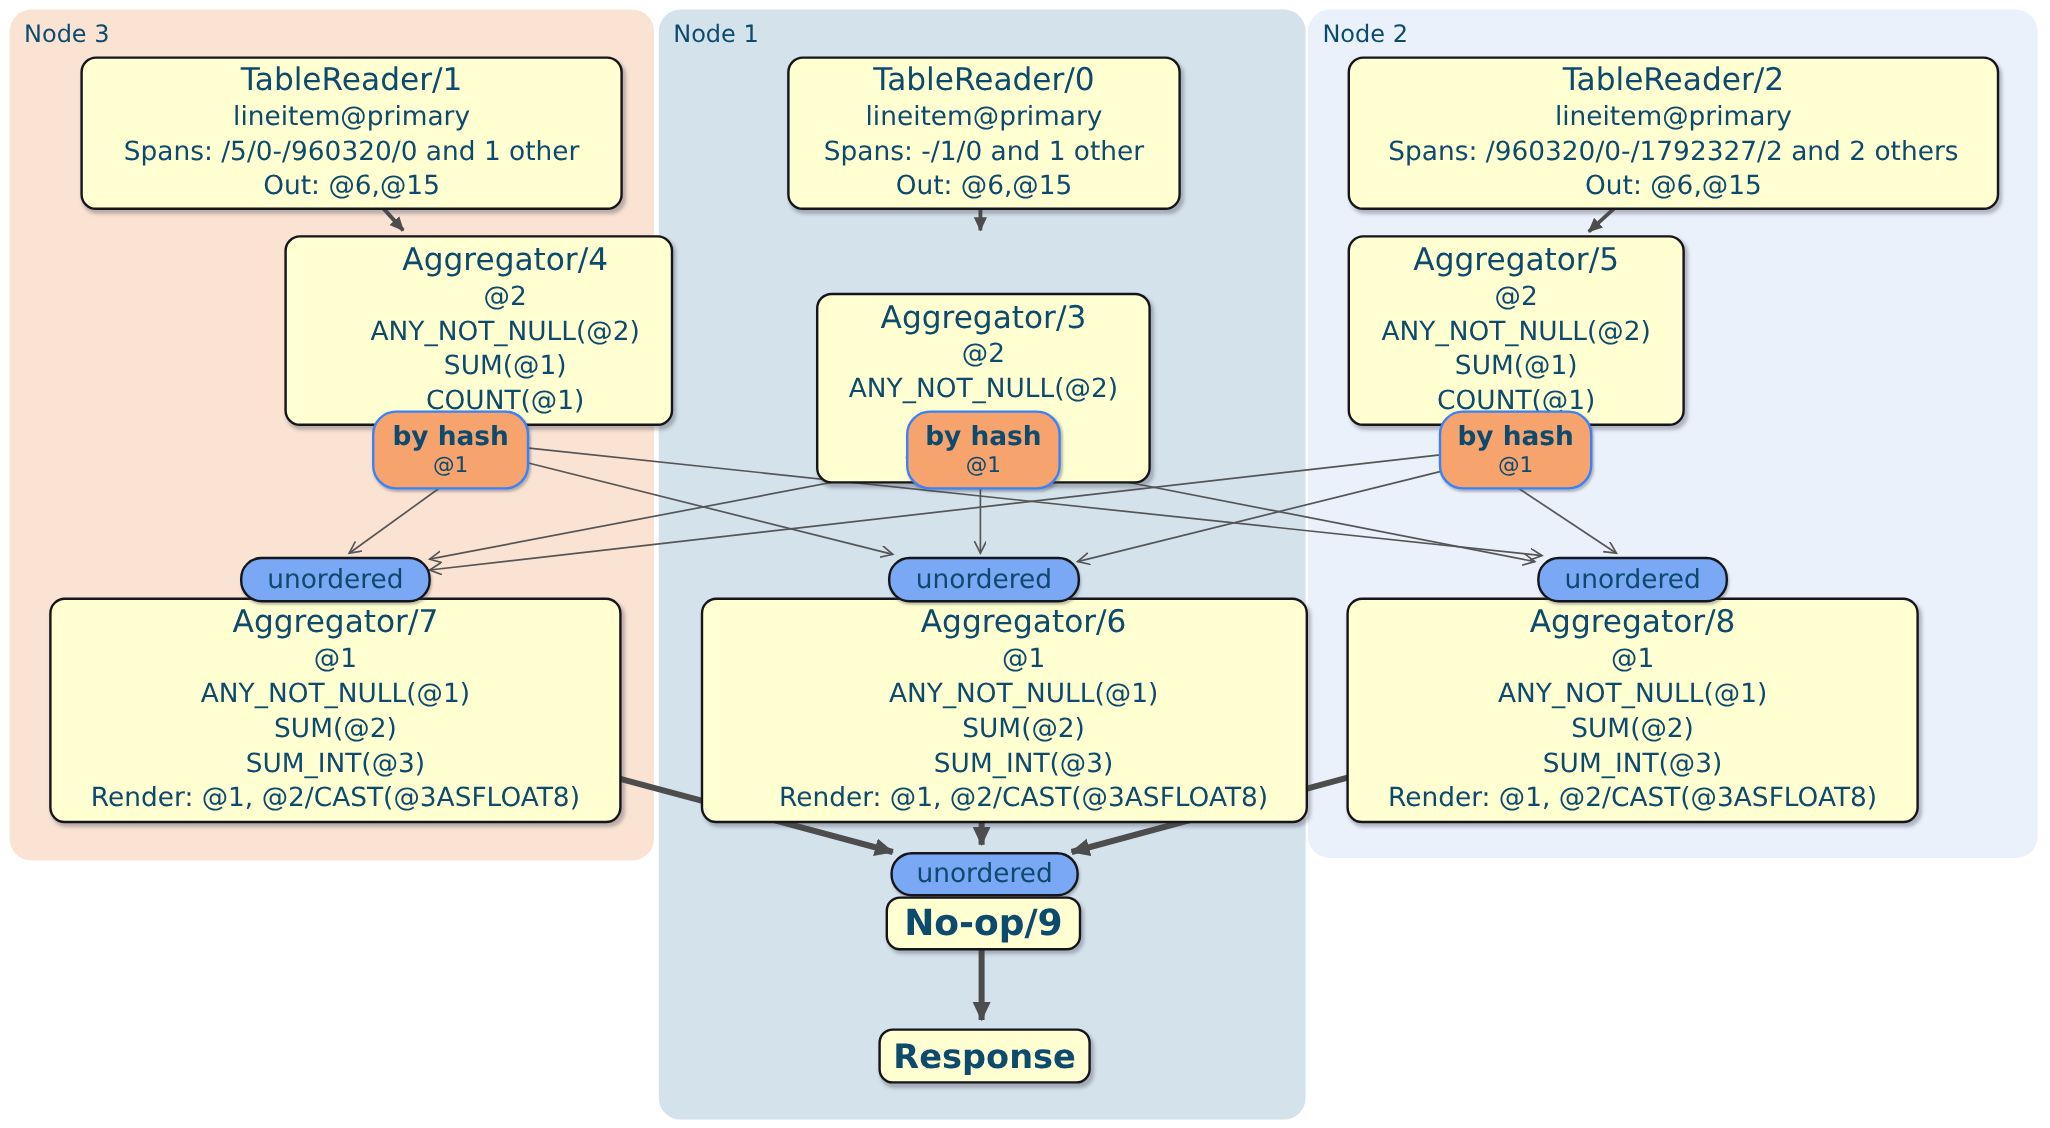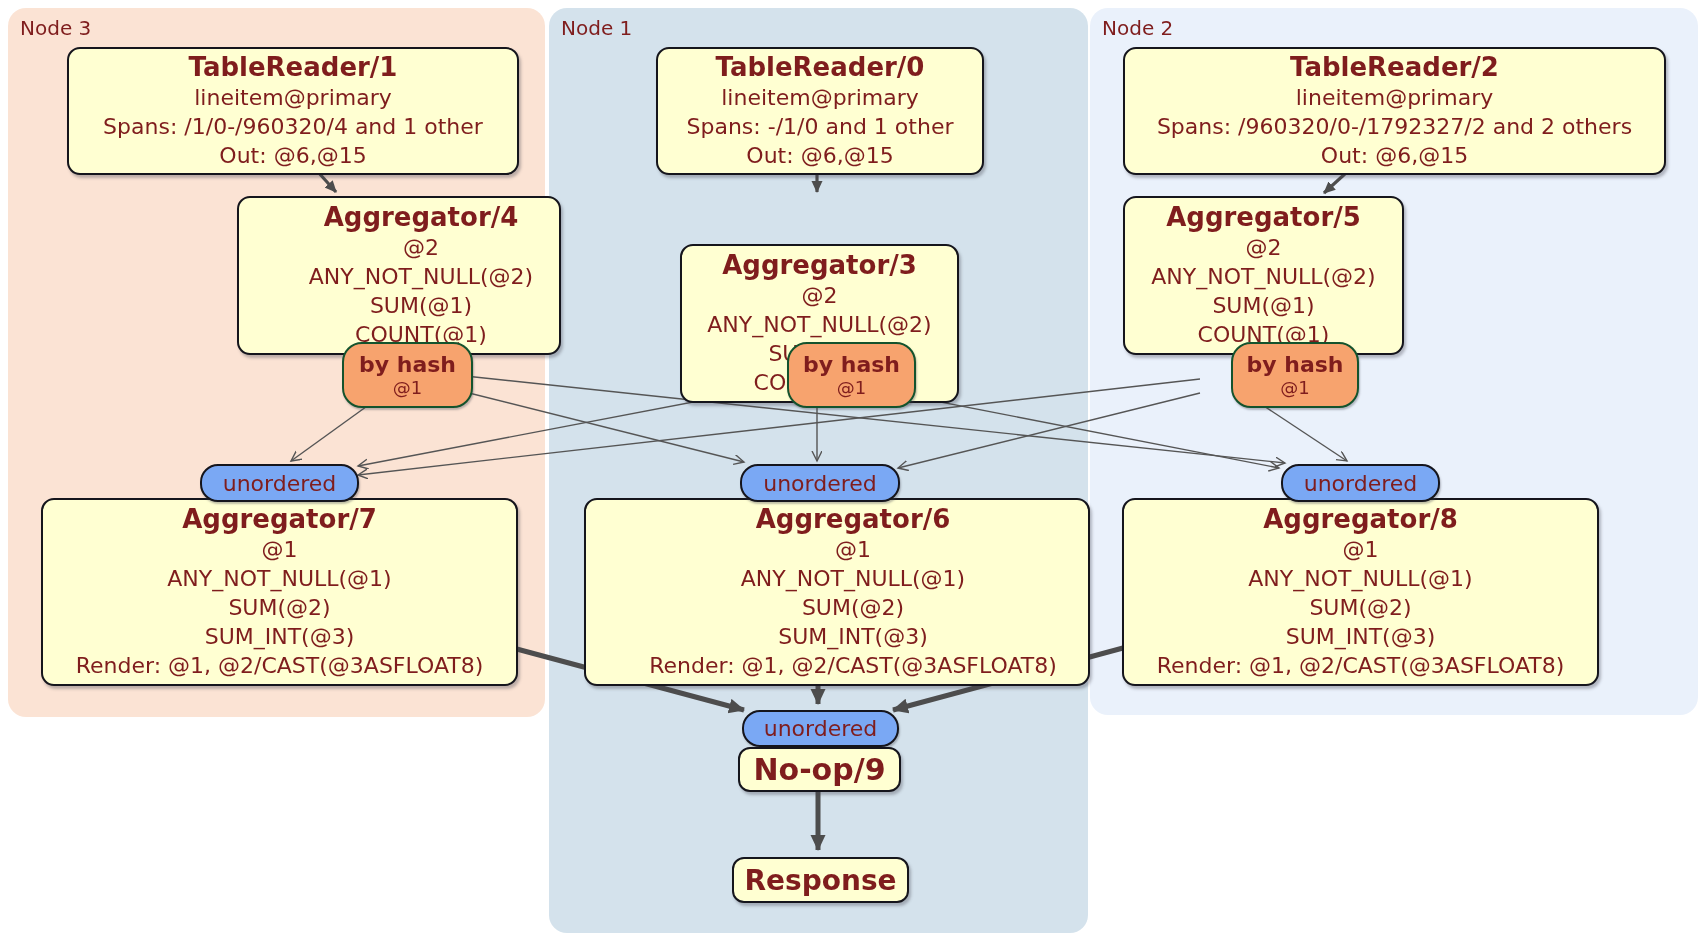--- a/index.html
+++ b/index.html
@@ -1,40 +1,40 @@
 <!DOCTYPE html>
 <html><head>
 <meta charset="utf-8">
 <style>
   html,body{margin:0;padding:0;background:#ffffff;}
   .canvas{
     position:relative;width:1708px;height:940px;background:#ffffff;
-    font-family:"DejaVu Sans","Liberation Sans",sans-serif;color:#7f1d1d;
+    font-family:"DejaVu Sans","Liberation Sans",sans-serif;color:#0c4a6e;
     overflow:hidden;
   }
   .region{position:absolute;border-radius:18px;z-index:0;}
   #region-n3{left:8px;top:8px;width:537px;height:709px;background:#fbe3d4;}
   #region-n1{left:549px;top:8px;width:539px;height:925px;background:#d4e2ec;}
   #region-n2{left:1090px;top:8px;width:608px;height:707px;background:#eaf1fb;}
   .region-label{position:absolute;top:8px;left:12px;font-size:20px;line-height:24px;}
 
   #edges{position:absolute;left:0;top:0;z-index:2;pointer-events:none;}
 
   .pbox{
     position:absolute;background:#ffffd2;border:2px solid #15151c;border-radius:13px;
     display:flex;flex-direction:column;justify-content:center;align-items:center;
     text-align:center;z-index:3;box-shadow:2px 3px 3px rgba(70,70,80,.35);
   }
-  .pbox .title{font-weight:bold;font-size:26px;line-height:31px;white-space:nowrap;}
+  .pbox .title{font-weight:normal;font-size:26px;line-height:31px;white-space:nowrap;}
   .pbox .line{font-size:22px;line-height:29px;white-space:nowrap;}
 
   .router{
-    position:absolute;background:#f7a36e;border:2px solid #14532d;border-radius:20px;
+    position:absolute;background:#f7a36e;border:2px solid #3b82f6;border-radius:20px;
     display:flex;flex-direction:column;justify-content:center;align-items:center;
-    text-align:center;z-index:4;box-shadow:1px 2px 2px rgba(70,70,80,.35);margin-left:32px;
+    text-align:center;z-index:4;box-shadow:1px 2px 2px rgba(70,70,80,.35);
   }
   .router .rl{font-weight:bold;font-size:22px;line-height:25px;white-space:nowrap;}
   .router .rd{font-size:18px;line-height:21px;white-space:nowrap;}
 
   .sync{
     position:absolute;background:#7aa8f4;border:2px solid #15151c;border-radius:18px;
     display:flex;justify-content:center;align-items:center;
     font-weight:normal;font-size:22px;z-index:4;white-space:nowrap;
     box-shadow:1px 2px 2px rgba(70,70,80,.35);
   }
@@ -121,21 +121,21 @@
       <line x1="513" y1="648" x2="744" y2="710" marker-end="url(#ah-thick)"></line>
       <line x1="818" y1="683" x2="818" y2="704" marker-end="url(#ah-thick)"></line>
       <line x1="1123" y1="648" x2="893" y2="710" marker-end="url(#ah-thick)"></line>
       <line x1="818" y1="789" x2="818" y2="850" marker-end="url(#ah-thick)"></line>
     </g>
   </svg>
 
   <div class="pbox" id="tr-n3">
     <div class="title">TableReader/1</div>
     <div class="line">lineitem@primary</div>
-    <div class="line">Spans: /1/0-/960320/4 and 1 other</div>
+    <div class="line">Spans: /5/0-/960320/0 and 1 other</div>
     <div class="line">Out: @6,@15</div>
   </div>
   <div class="pbox" id="aggpre-n3">
     <div class="title">Aggregator/4</div>
     <div class="line">@2</div>
     <div class="line">ANY_NOT_NULL(@2)</div>
     <div class="line">SUM(@1)</div>
     <div class="line">COUNT(@1)</div>
   </div>
   <div class="router" id="router-n3">

